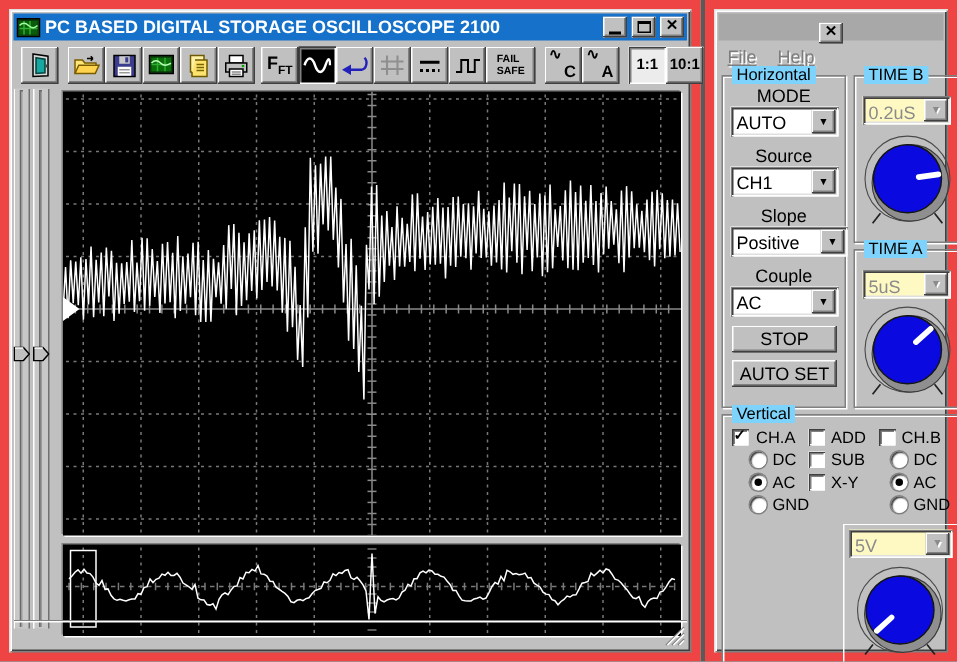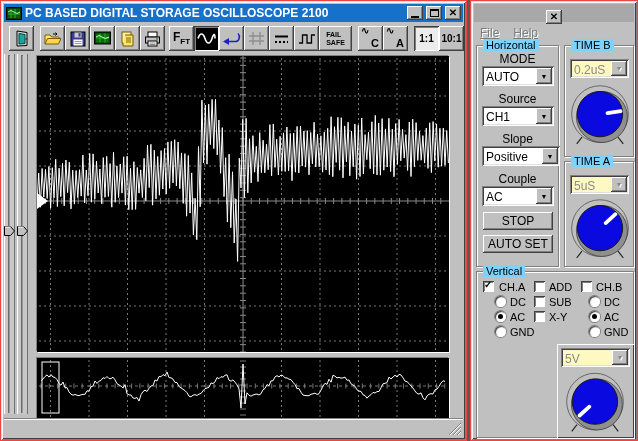--- a/index.html
+++ b/index.html
@@ -3,21 +3,21 @@
 <meta charset="utf-8">
 <style>
   * { box-sizing: border-box; margin: 0; padding: 0; }
   html,body { width:638px; height:441px; }
   body {
     position: relative; background:#5a5a5a; overflow:hidden;
     font-family:"Liberation Sans", sans-serif; font-size:11px; color:#000;
     -webkit-font-smoothing:none;
   }
   .win { position:absolute; background:#c0c0c0;
-    border:1px solid #ef4444;
+    border:6px solid #ef4444;
     box-shadow: inset 1px 1px 0 #dfdfdf, inset -1px -1px 0 #808080, inset 2px 2px 0 #fff, inset -2px -2px 0 #404040; }
   #main-win { left:0; top:0; width:467px; height:441px; }
   #ctrl-win { left:470px; top:0; width:168px; height:441px; }
 
   .titlebar { position:absolute; left:3px; top:3px; right:3px; height:18px;
     display:flex; align-items:center; gap:3px; padding:0 2px; }
   #main-title { background:var(--titlebar_active); }
   #ctrl-title { background:var(--titlebar_inactive);flex-direction:column; }
   .title-text { flex:1; font-weight:bold; font-size:12px; color:#fff; white-space:nowrap; overflow:hidden; letter-spacing:0px; }
   #ctrl-title .title-text { color:#3a3a3a; }

